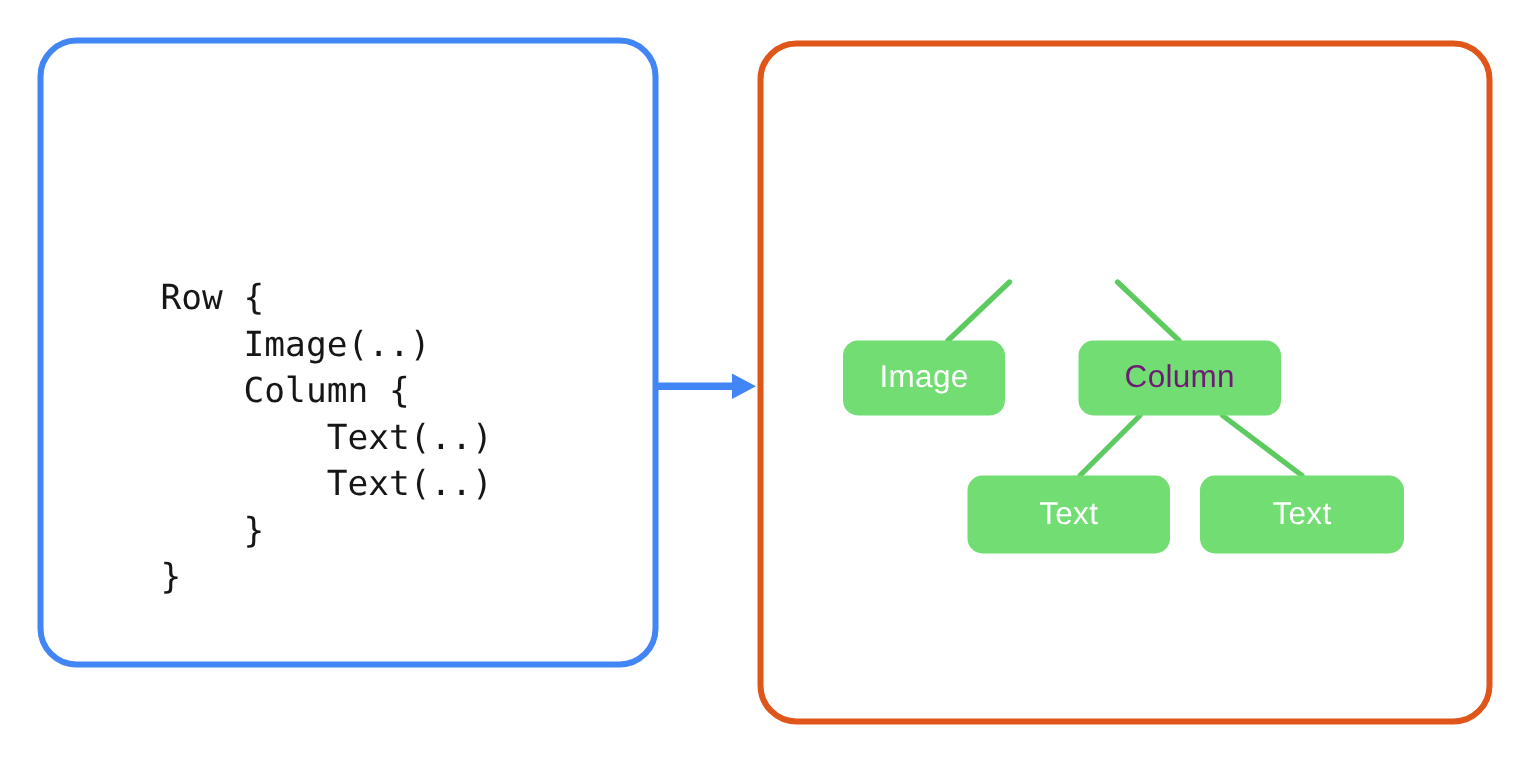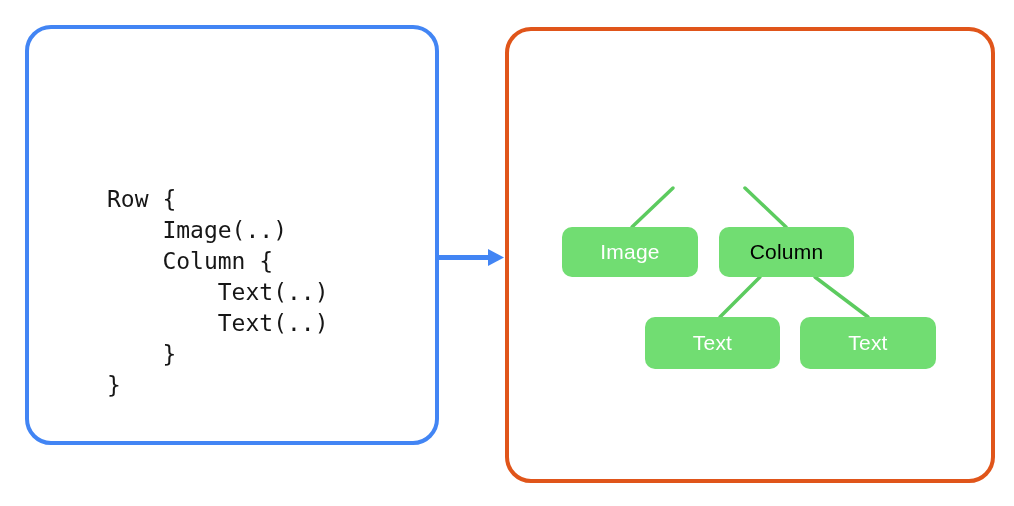--- a/index.html
+++ b/index.html
@@ -90,21 +90,21 @@
     justify-content: center;
     color: #ffffff;
     font-family: "Liberation Sans", sans-serif;
     font-size: 21px;
     font-weight: 400;
     letter-spacing: 0.2px;
     user-select: none;
   }
 
   #node-row      { left: 641px; top: 135px; width: 136px; height: 53px; }
-  #node-image    { left: 562px; top: 227px; width: 136px; height: 50px; }
+  #node-image    { left: 562px; top: 227px; width: 108px; height: 50px; }
   #node-column   { left: 719px; top: 227px; width: 135px; height: 50px; }
   #node-text-1   { left: 645px; top: 317px; width: 135px; height: 52px; }
   #node-text-2   { left: 800px; top: 317px; width: 136px; height: 52px; }
 </style>
 </head>
 <body>
 
 <div id="stage">
 
   <div class="panel" id="code-panel" style="border-color: rgb(66, 133, 244);">
@@ -131,19 +131,19 @@
     <line x1="240" y1="161" x2="281" y2="200" stroke="#5ccb5f" stroke-width="3.5" stroke-linecap="round"></line>
 
     <line x1="255" y1="250" x2="215" y2="290" stroke="#5ccb5f" stroke-width="3.5" stroke-linecap="round"></line>
 
     <line x1="310" y1="250" x2="363" y2="290" stroke="#5ccb5f" stroke-width="3.5" stroke-linecap="round"></line>
   </svg>
 
 
   <div class="node" id="node-image" style="background: rgb(113, 221, 114); color: rgb(255, 255, 255);">Image</div>
 
-  <div class="node" id="node-column" style="background: rgb(113, 221, 114); color: #000000;">Column</div>
+  <div class="node" id="node-column" style="background: rgb(113, 221, 114); color: #701a75;">Column</div>
 
   <div class="node" id="node-text-1" style="background: rgb(113, 221, 114); color: rgb(255, 255, 255);">Text</div>
 
   <div class="node" id="node-text-2" style="background: rgb(113, 221, 114); color: rgb(255, 255, 255);">Text</div>
 
 </div>
 
 </body></html>

